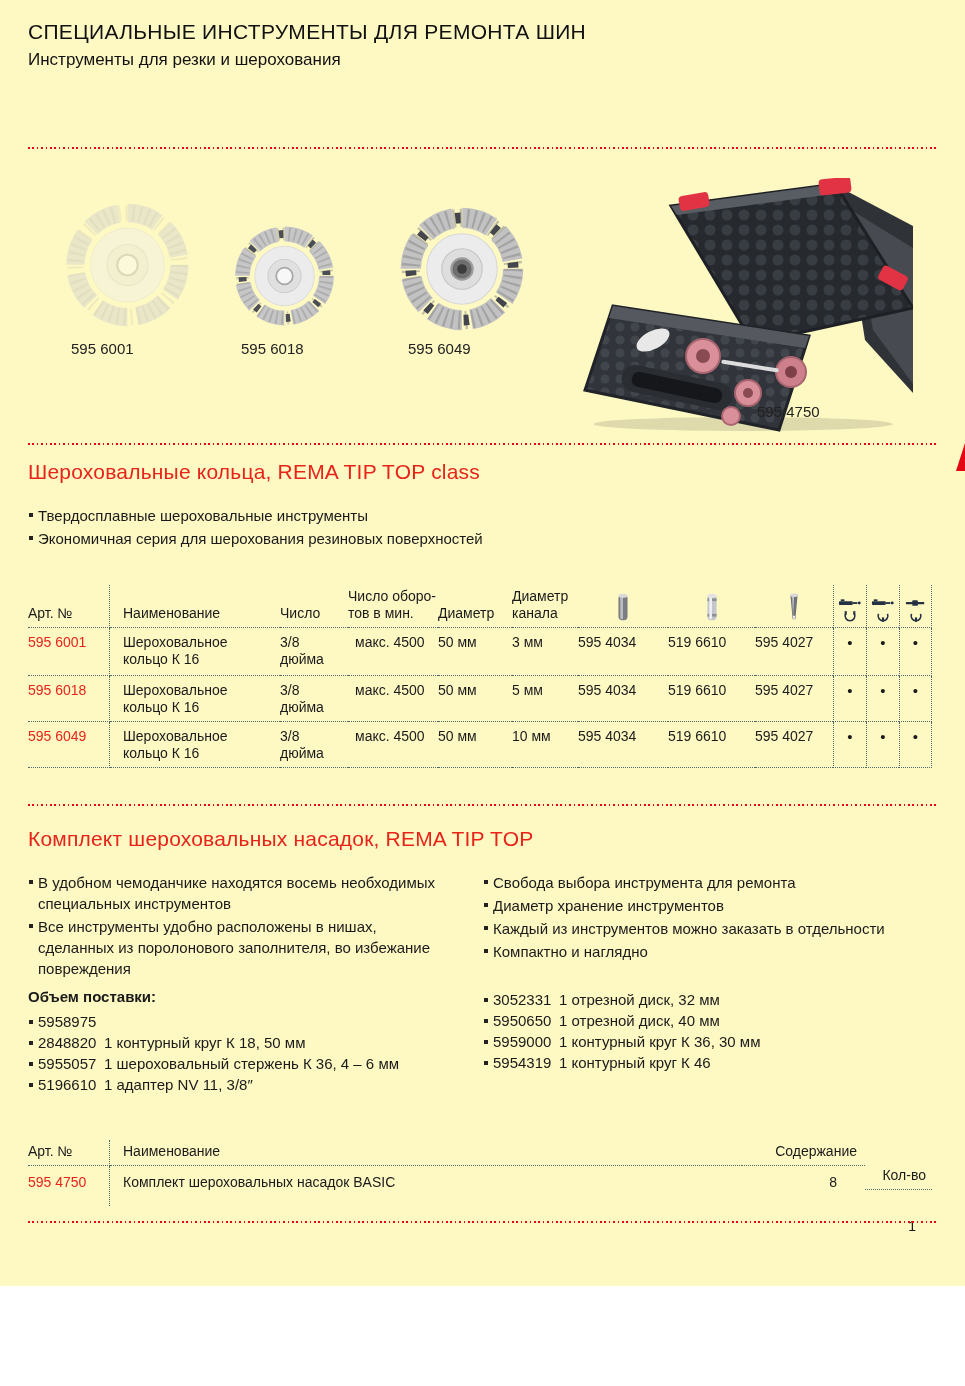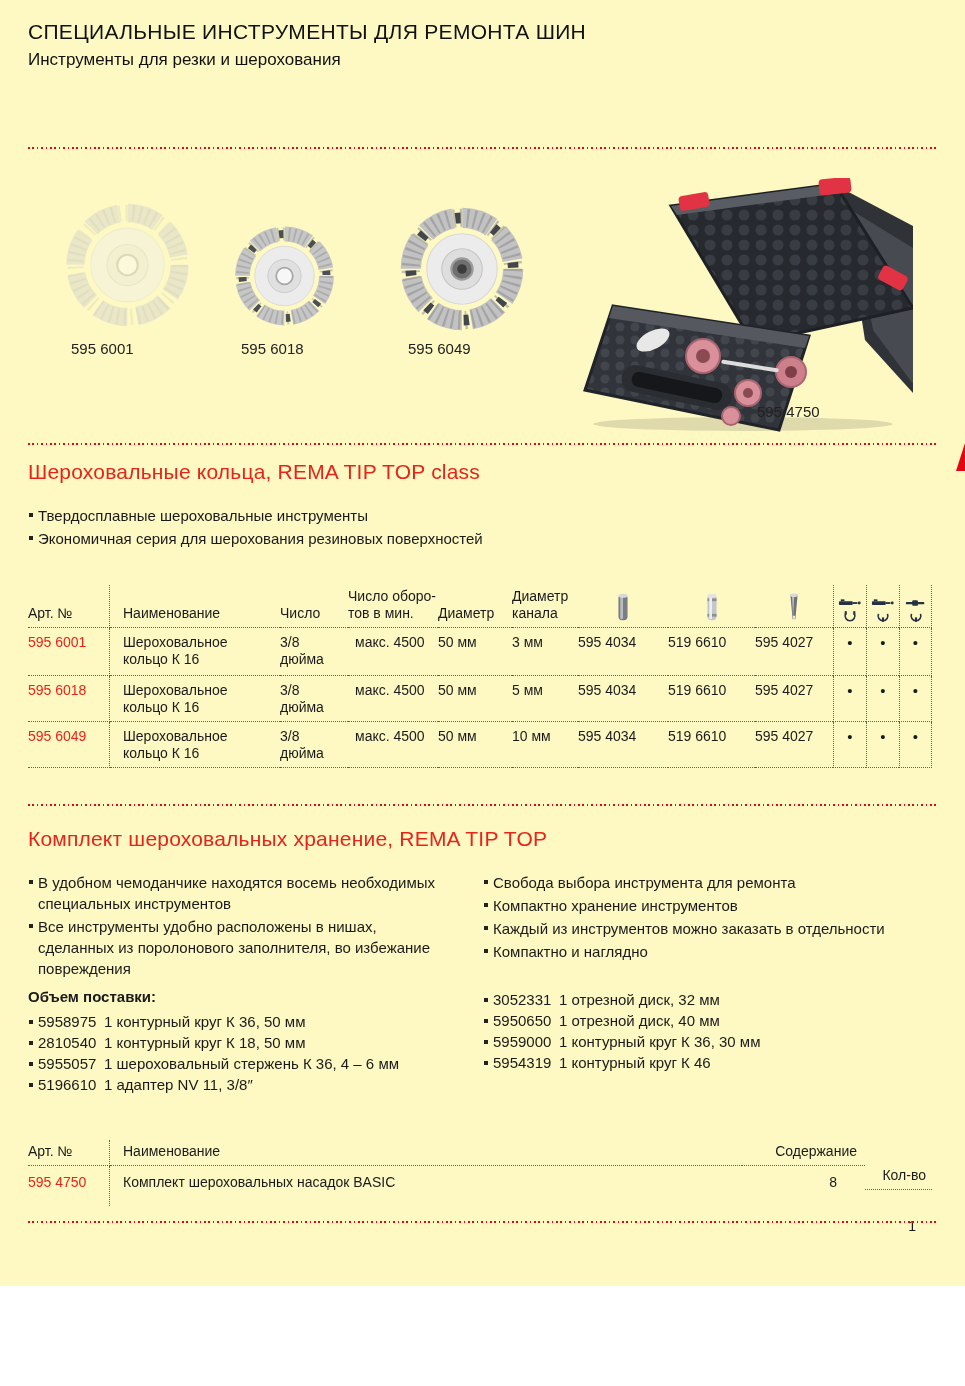--- a/index.html
+++ b/index.html
@@ -305,61 +305,60 @@
     <div class="rc cen">595 4034</div>
     <div class="rc cen">519 6610</div>
     <div class="rc cen">595 4027</div>
     <div class="rc mcol dotc">•</div>
     <div class="rc mcol dotc">•</div>
     <div class="rc mcol mcol-last dotc">•</div>
   </div>
 
   <div class="rule rule3"></div>
 
-  <h2 class="sec-heading h-kit">Комплект шероховальных хранение, REMA TIP TOP</h2>
+  <h2 class="sec-heading h-kit">Комплект шероховальных насадок, REMA TIP TOP</h2>
 
   <div class="blist bl-kit-left">
     <div class="bitem">
       <span class="bmark"></span>
       <span class="btext">В удобном чемоданчике находятся восемь необходимых специальных инструментов</span>
     </div>
     <div class="bitem">
       <span class="bmark"></span>
       <span class="btext">Все инструменты удобно расположены в нишах, сделанных из поролонового заполнителя, во избежание повреждения</span>
     </div>
   </div>
   <div class="blist bl-kit-right">
     <div class="bitem">
       <span class="bmark"></span>
       <span class="btext">Свобода выбора инструмента для ремонта</span>
     </div>
     <div class="bitem">
       <span class="bmark"></span>
-      <span class="btext">Компактно хранение инструментов</span>
+      <span class="btext">Диаметр хранение инструментов</span>
     </div>
     <div class="bitem">
       <span class="bmark"></span>
       <span class="btext">Каждый из инструментов можно заказать в отдельности</span>
     </div>
     <div class="bitem">
       <span class="bmark"></span>
       <span class="btext">Компактно и наглядно</span>
     </div>
   </div>
 
   <div class="delivery-head">Объем поставки:</div>
   <div class="dlist dl-left">
     <div class="ditem">
       <span class="bmark"></span>
       <span class="dcode">5958975</span>
-      <span class="ddesc">1 контурный круг К 36, 50 мм</span>
-    </div>
-    <div class="ditem">
-      <span class="bmark"></span>
-      <span class="dcode">2810540</span>
+    </div>
+    <div class="ditem">
+      <span class="bmark"></span>
+      <span class="dcode">2848820</span>
       <span class="ddesc">1 контурный круг К 18, 50 мм</span>
     </div>
     <div class="ditem">
       <span class="bmark"></span>
       <span class="dcode">5955057</span>
       <span class="ddesc">1 шероховальный стержень К 36, 4 – 6 мм</span>
     </div>
     <div class="ditem">
       <span class="bmark"></span>
       <span class="dcode">5196610</span>

